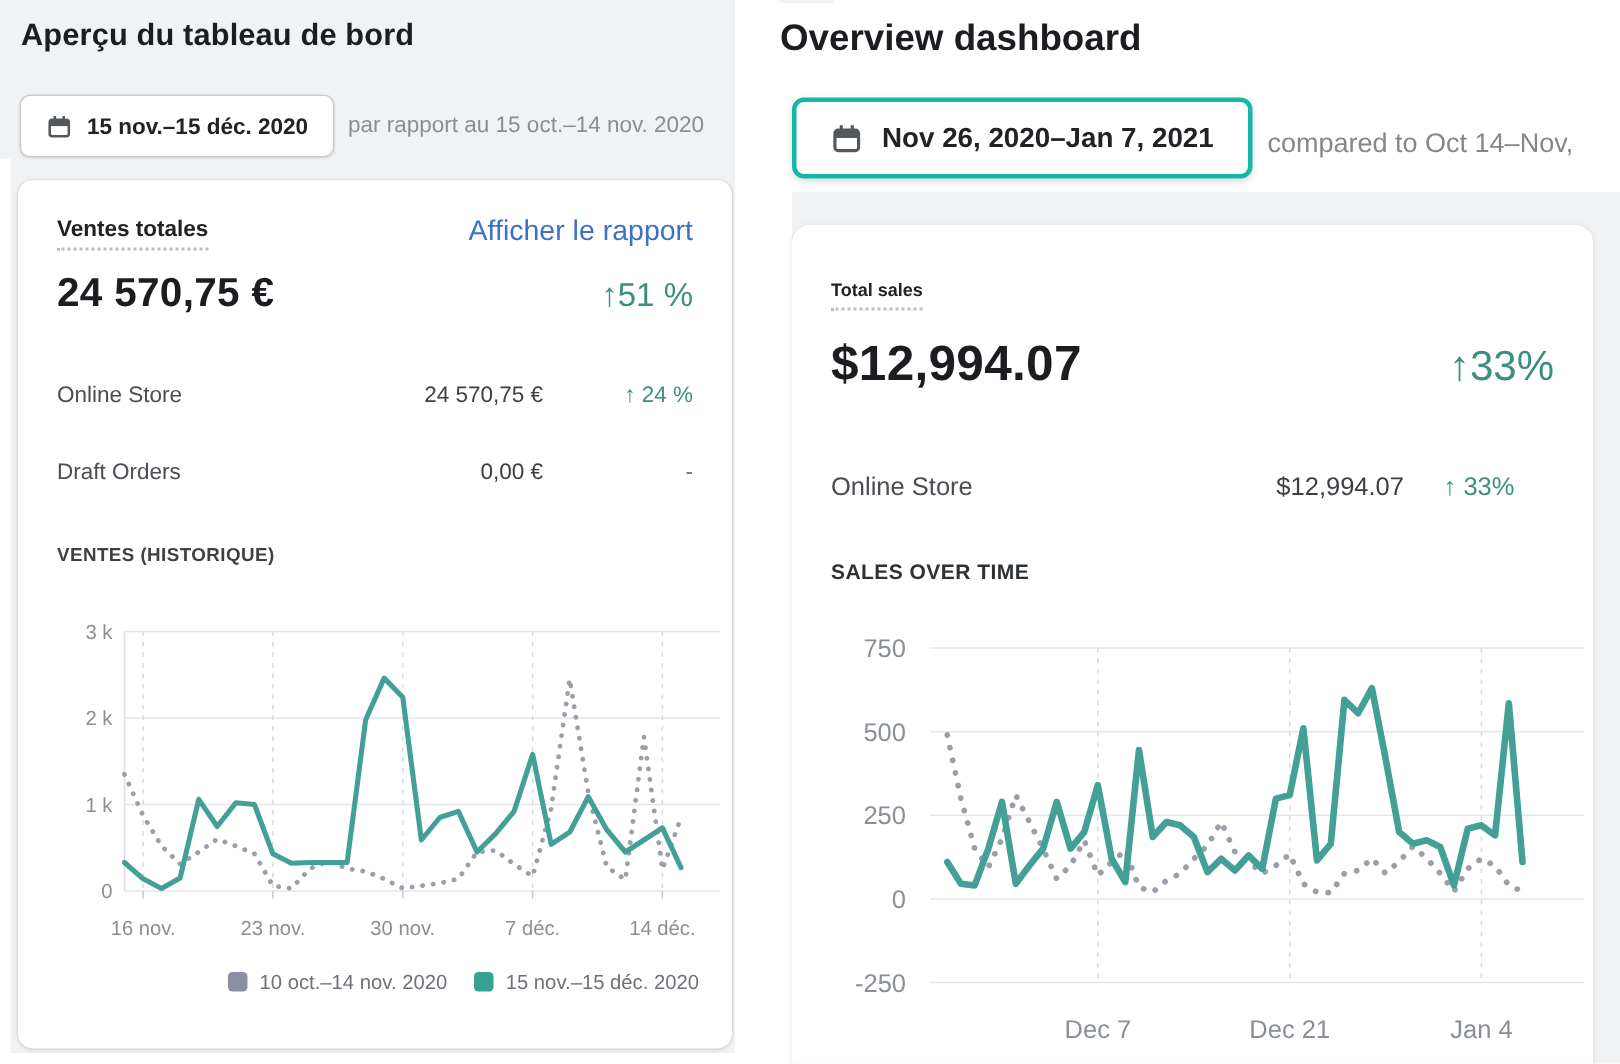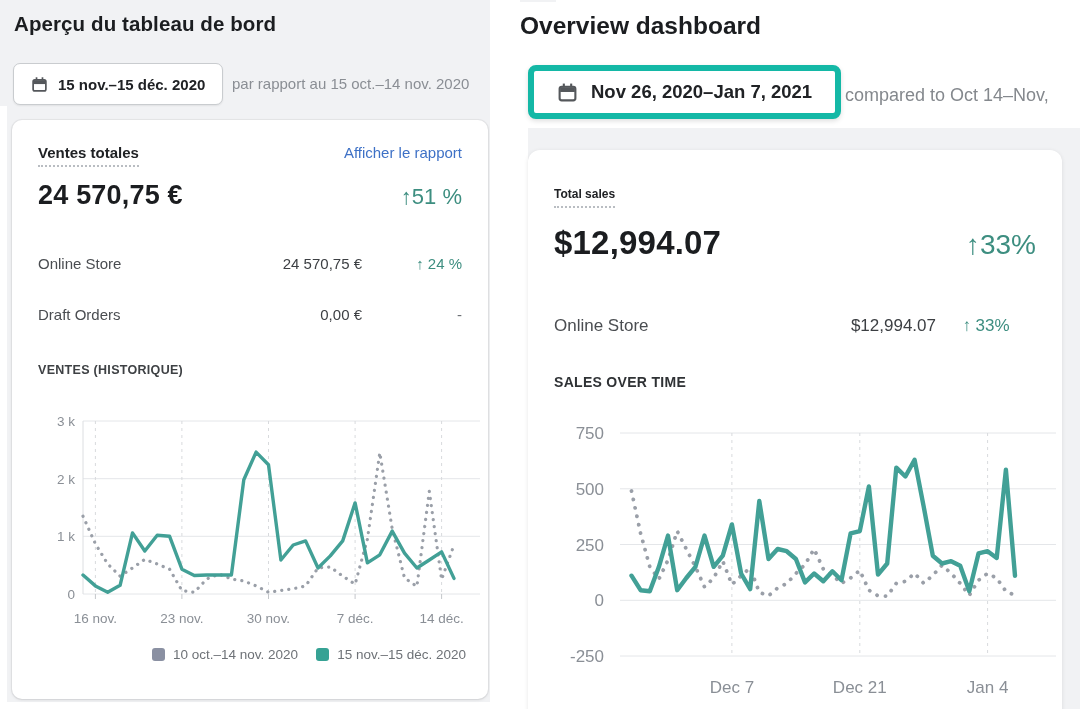--- a/index.html
+++ b/index.html
@@ -13,21 +13,21 @@
   .pl-title { position:absolute; left:14px; top:12px; font-size:20.5px; font-weight:700; color:#1b1d20; letter-spacing:.1px; }
   .date-btn-l { position:absolute; left:13px; top:63px; height:42px; display:flex; align-items:center; gap:10px;
     padding:0 17px; background:#ffffff; border:1px solid #c9cccf; border-radius:7px;
     box-shadow:0 1px 2px rgba(0,0,0,.07); font-size:15px; font-weight:700; color:#202225; cursor:pointer; }
   .pl-compare { position:absolute; left:232px; top:75px; font-size:15px; color:#8a8e94; }
   .card-left { position:absolute; left:12px; top:120px; width:476px; height:579px; background:#ffffff;
     border-radius:10px; box-shadow:0 0 0 1px rgba(63,63,68,.06), 0 1px 3px rgba(63,63,68,.14); }
 
   .cl-head { display:flex; justify-content:space-between; align-items:flex-start; margin:24px 26px 0; }
   .metric-label { font-size:15px; font-weight:700; color:#202225; border-bottom:2px dotted #b9bdc2; padding-bottom:4px; }
-  .report-link { font-size:15px; color:#3e71c6; text-decoration:none; cursor:pointer; }
+  .report-link { font-size:19px; color:#3e71c6; text-decoration:none; cursor:pointer; }
   .cl-amount { display:flex; justify-content:space-between; align-items:baseline; margin:13px 26px 0; }
   .amount-l { font-size:27px; font-weight:700; color:#1b1d20; letter-spacing:.2px; }
   .delta-big-l { font-size:22px; color:#3d8e80; }
   .cl-rows { margin:44px 26px 0; }
   .mrow { display:flex; align-items:center; font-size:15px; margin-bottom:34px; }
   .mrow .rlabel { flex:1; color:#4a4d51; }
   .mrow .rvalue { width:160px; text-align:right; color:#3c3f43; }
   .mrow .rdelta { width:100px; text-align:right; color:#3d8e80; }
   .mrow .rdelta.neutral { color:#6d7176; }
   .cl-chart-title { margin:40px 26px 0; font-size:12.5px; font-weight:700; color:#3e4144; letter-spacing:.3px; }
@@ -37,21 +37,21 @@
   .swatch { width:13px; height:13px; border-radius:3px; display:inline-block; margin-right:8px; }
 
   
   .gutter { position:absolute; left:490px; top:0; width:30px; height:709px; background:#ffffff; }
 
   
   .panel-right { position:absolute; left:520px; top:2px; width:560px; height:709px; background:#ffffff; overflow:hidden; }
   .right-gray-bg { position:absolute; left:8px; top:126px; width:552px; height:583px; background:#f1f2f4; }
   .pr-title { position:absolute; left:0px; top:10px; font-size:24.5px; font-weight:700; color:#1b1d20; }
   .date-btn-r { position:absolute; left:8px; top:63px; height:54px; display:flex; align-items:center; gap:13px;
-    padding:0 23px; background:#ffffff; border:6px solid #14b8a6; border-radius:8px;
+    padding:0 23px; background:#ffffff; border:3px solid #14b8a6; border-radius:8px;
     box-shadow:0 2px 5px rgba(0,0,0,.13); font-size:18.5px; font-weight:700; color:#202225; cursor:pointer; white-space:nowrap; }
   .pr-compare { position:absolute; left:325px; top:83px; font-size:18px; color:#84888d; white-space:nowrap; }
   .card-right { position:absolute; left:8px; top:148px; width:534px; height:561px; background:#ffffff;
     border-radius:12px 12px 0 0; box-shadow:0 1px 4px rgba(0,0,0,.10); }
   .cr-head { margin:34px 26px 0; }
   .metric-label-r { display:inline-block; font-size:12px; font-weight:700; color:#202225; border-bottom:2px dotted #b9bdc2; padding-bottom:5px; }
   .cr-amount { display:flex; justify-content:space-between; align-items:baseline; margin:16px 26px 0; }
   .amount-r { font-size:33px; font-weight:700; color:#1b1d20; letter-spacing:.2px; }
   .delta-big-r { font-size:28px; color:#3d8e80; }
   .cr-rows { margin:54px 26px 0; }

